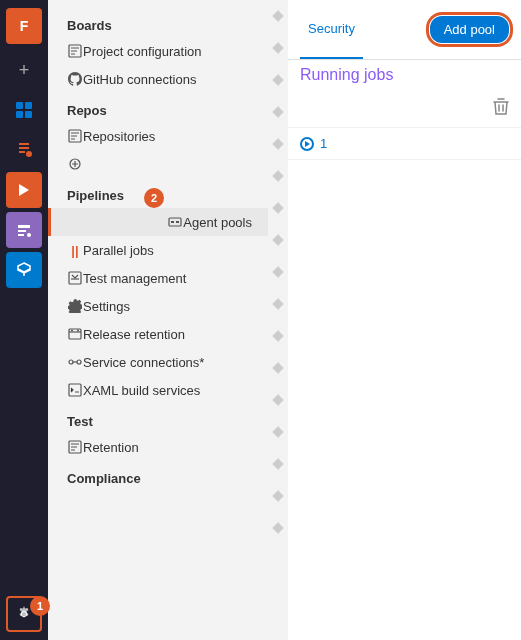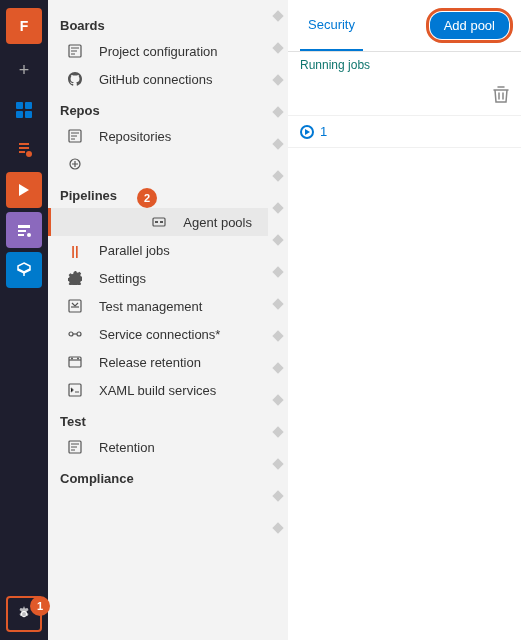--- a/index.html
+++ b/index.html
@@ -67,26 +67,26 @@
       width: 220px;
       background: #f3f3f3;
       overflow-y: auto;
       flex-shrink: 0;
       padding: 8px 0;
     }
     .nav-section-title {
       font-size: 13px;
       font-weight: 600;
       color: #333;
-      padding: 10px 16px 4px 12px;
+      padding: 10px 16px 4px 19px;
     }
     .nav-item {
       display: flex;
       align-items: center;
-      gap: 16px;
+      gap: 0;
       padding: 6px 16px;
       cursor: pointer;
       color: #333;
       font-size: 13px;
       border-left: 3px solid transparent;
     }
     .nav-item.active {
       background: #e0e0e0;
       border-left: 3px solid #e05929;
       justify-content: flex-end;
@@ -129,21 +129,21 @@
       flex-direction: column;
     }
 
     
     .tabs-row {
       display: flex;
       align-items: center;
       border-bottom: 1px solid #e0e0e0;
       padding: 0 12px;
       gap: 12px;
-      height: 52px;
+      height: 60px;
     }
     .tab {
       padding: 4px 8px;
       cursor: pointer;
       font-size: 13px;
       color: #333;
       border-bottom: 2px solid transparent;
       height: 100%;
       display: flex;
       align-items: center;
@@ -335,60 +335,60 @@
         </svg>
     </span>
     <span>Agent pools</span>
   </div>
   <div class="nav-item">
     <span class="nav-icon icon-parallel" style="color:#e05929; font-weight:bold; font-size:13px;">||</span>
     <span>Parallel jobs</span>
   </div>
   <div class="nav-item">
     <span class="nav-icon">
-      <svg width="14" height="14" viewBox="0 0 16 16">
-          <path fill="#555" d="M8 5a3 3 0 100 6A3 3 0 008 5zm0 1.5a1.5 1.5 0 110 3 1.5 1.5 0 010-3zM6.5 1l-.5 2-1.5.6-1.8-1.1-2 2 1.1 1.8-.6 1.5-2 .5v2.8l2 .5.6 1.5-1.1 1.8 2 2 1.8-1.1 1.5.6.5 2h2.8l.5-2 1.5-.6 1.8 1.1 2-2-1.1-1.8.6-1.5 2-.5V6.6l-2-.5-.6-1.5 1.1-1.8-2-2-1.8 1.1-1.5-.6-.5-2z"></path>
-        </svg>
-    </span>
-    <span>Settings</span>
-  </div>
-  <div class="nav-item">
-    <span class="nav-icon">
       <svg width="14" height="14" viewBox="0 0 14 14">
           <rect x="1" y="1" width="12" height="12" rx="1" fill="none" stroke="#555" stroke-width="1.2"></rect>
           <path d="M4 4l3 3 3-3" fill="none" stroke="#555" stroke-width="1.2"></path>
           <path d="M3 8h8" stroke="#555" stroke-width="1.2"></path>
         </svg>
     </span>
     <span>Test management</span>
   </div>
   <div class="nav-item">
     <span class="nav-icon">
-      <svg width="14" height="14" viewBox="0 0 14 14">
-          <circle cx="3" cy="7" r="2" fill="none" stroke="#555" stroke-width="1.2"></circle>
-          <circle cx="11" cy="7" r="2" fill="none" stroke="#555" stroke-width="1.2"></circle>
-          <path d="M5 7h4" stroke="#555" stroke-width="1.2"></path>
-        </svg>
-    </span>
-    <span>Service connections*</span>
+      <svg width="14" height="14" viewBox="0 0 16 16">
+          <path fill="#555" d="M8 5a3 3 0 100 6A3 3 0 008 5zm0 1.5a1.5 1.5 0 110 3 1.5 1.5 0 010-3zM6.5 1l-.5 2-1.5.6-1.8-1.1-2 2 1.1 1.8-.6 1.5-2 .5v2.8l2 .5.6 1.5-1.1 1.8 2 2 1.8-1.1 1.5.6.5 2h2.8l.5-2 1.5-.6 1.8 1.1 2-2-1.1-1.8.6-1.5 2-.5V6.6l-2-.5-.6-1.5 1.1-1.8-2-2-1.8 1.1-1.5-.6-.5-2z"></path>
+        </svg>
+    </span>
+    <span>Settings</span>
   </div>
   <div class="nav-item">
     <span class="nav-icon">
       <svg width="14" height="14" viewBox="0 0 14 14">
           <rect x="1" y="2" width="12" height="10" rx="1" fill="none" stroke="#555" stroke-width="1.2"></rect>
           <path d="M1 5h12" stroke="#555" stroke-width="1.2"></path>
           <circle cx="4" cy="3.5" r="1" fill="#555"></circle>
           <circle cx="10" cy="3.5" r="1" fill="#555"></circle>
         </svg>
     </span>
     <span>Release retention</span>
   </div>
   <div class="nav-item">
     <span class="nav-icon">
       <svg width="14" height="14" viewBox="0 0 14 14">
+          <circle cx="3" cy="7" r="2" fill="none" stroke="#555" stroke-width="1.2"></circle>
+          <circle cx="11" cy="7" r="2" fill="none" stroke="#555" stroke-width="1.2"></circle>
+          <path d="M5 7h4" stroke="#555" stroke-width="1.2"></path>
+        </svg>
+    </span>
+    <span>Service connections*</span>
+  </div>
+  <div class="nav-item">
+    <span class="nav-icon">
+      <svg width="14" height="14" viewBox="0 0 14 14">
           <rect x="1" y="1" width="12" height="12" rx="1" fill="none" stroke="#555" stroke-width="1.2"></rect>
           <path d="M3 5l2 2-2 2M7 9h4" stroke="#555" stroke-width="1.2"></path>
         </svg>
     </span>
     <span>XAML build services</span>
   </div>
 
   <div class="nav-section-title">Test</div>
   <div class="nav-item">
     <span class="nav-icon">
@@ -423,21 +423,21 @@
   <div class="divider-dot"></div>
 </div>
 
 <div class="main-content">
 
   <div class="tabs-row">
     <div class="tab active">Security</div>
     <button class="add-pool-btn">Add pool</button>
   </div>
 
-  <div style="padding: 6px 12px; color: #0f766e; font-size: 12px;">Running jobs</div>
+  <div style="padding: 6px 12px; color: #8b5cf6; font-size: 16px;">Running jobs</div>
 
   <div class="table-area">
 
     <div class="table-row-item">
       <span style="flex:1;"></span>
       <span class="delete-icon">
         <svg width="16" height="18" viewBox="0 0 16 18">
             <path d="M5 1h6M1 4h14M2 4l1 12h10l1-12" fill="none" stroke="#888" stroke-width="1.5" stroke-linecap="round"></path>
             <path d="M6 7v6M10 7v6" stroke="#888" stroke-width="1.5" stroke-linecap="round"></path>
           </svg>

